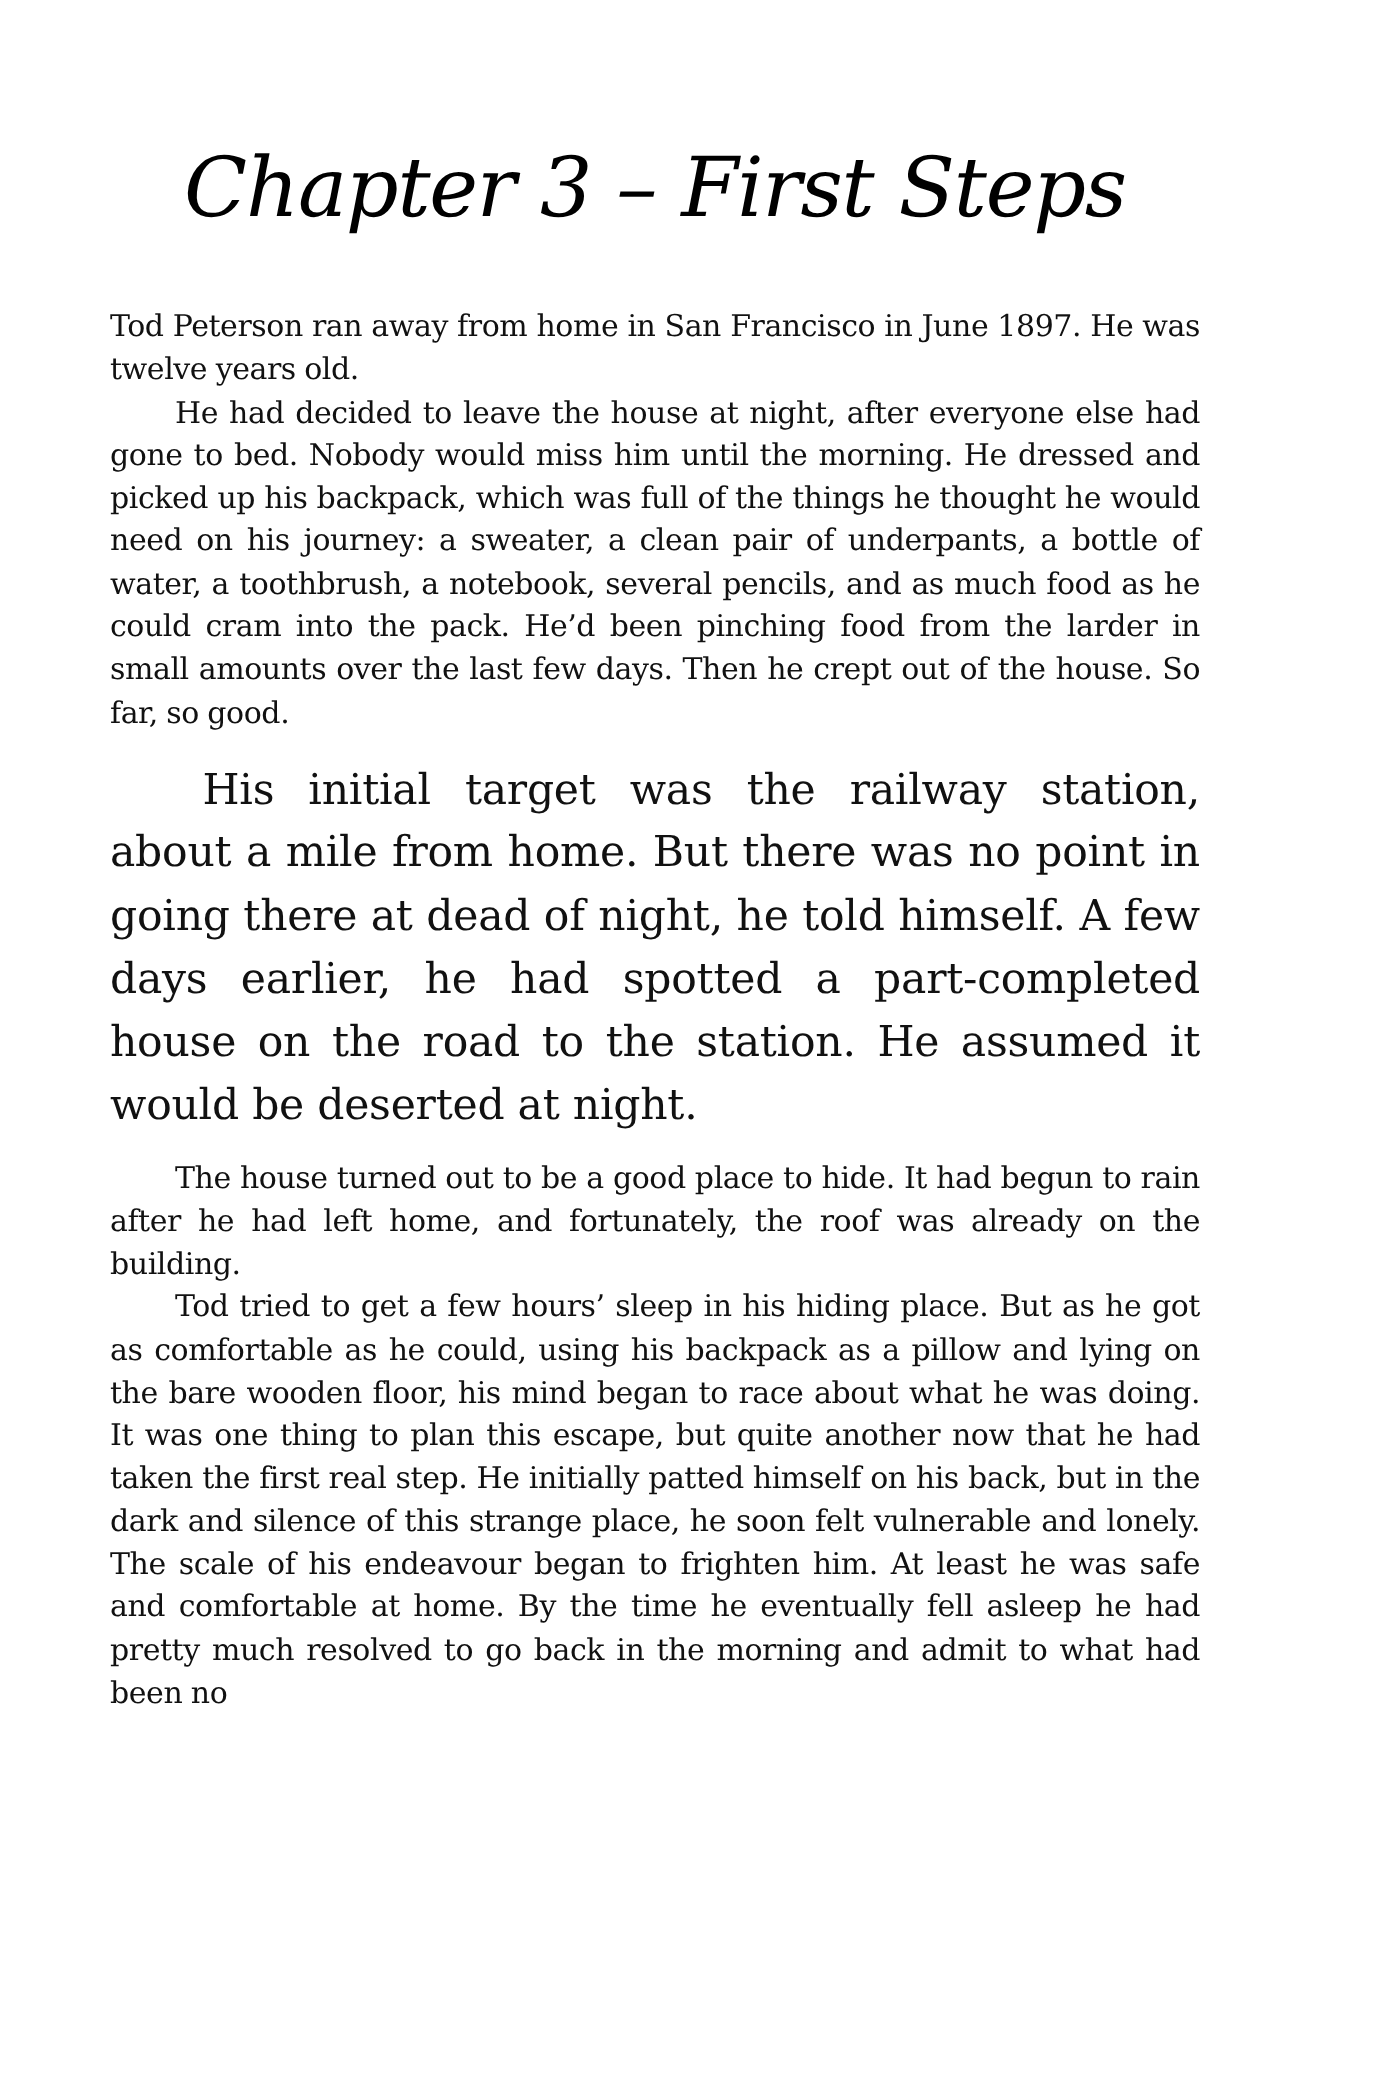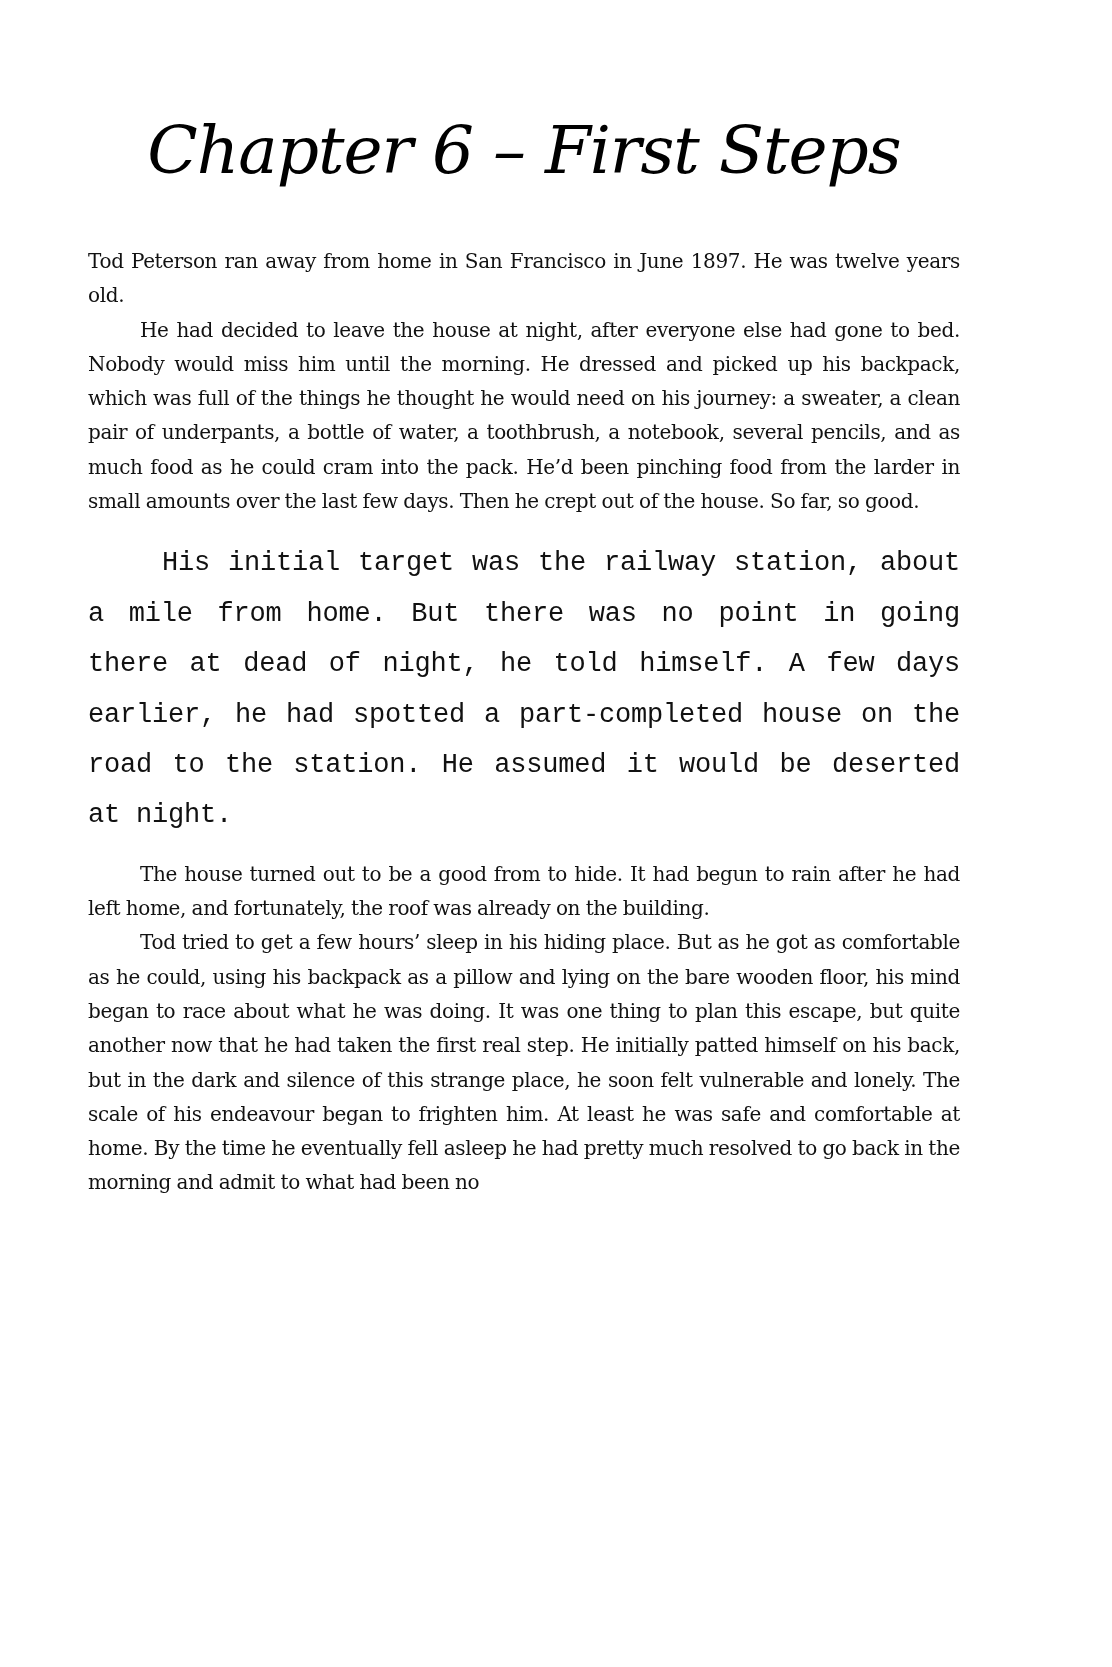--- a/index.html
+++ b/index.html
@@ -30,47 +30,46 @@
       font-weight: normal;
       font-size: 66px;
       line-height: 1;
       letter-spacing: -1px;
       height: 110px;
       color: #000;
     }
     .p {
       margin: 0;
       text-align: justify;
-      font-size: 20px;
+      font-size: 24px;
       line-height: 34.3px;
       word-spacing: -0.5px;
       letter-spacing: -0.35px;
     }
     .p.first {
       margin-top: 16px;
     }
     .p.indent {
       text-indent: 52px;
     }
     .p + .p { }
     .p.large {
-      font-size: 27px;
+      font-size: 34px;
       line-height: 50.4px;
       letter-spacing: -0.2px;
       word-spacing: 0;
       text-indent: 74px;
       margin-top: 20px;
-      font-family: Liberation Mono, monospace;
     }
     .p.after-large { margin-top: 16px; }
   </style>
 </head>
 <body>
 
 <div class="page">
-  <h1 class="chapter-title">Chapter 6 – First Steps</h1>
+  <h1 class="chapter-title">Chapter 3 – First Steps</h1>
 
   <p class="p first">Tod Peterson ran away from home in San Francisco in June 1897. He was twelve years old.</p>
   <p class="p indent">He had decided to leave the house at night, after everyone else had gone to bed. Nobody would miss him until the morning. He dressed and picked up his backpack, which was full of the things he thought he would need on his journey: a sweater, a clean pair of underpants, a bottle of water, a toothbrush, a notebook, several pencils, and as much food as he could cram into the pack. He’d been pinching food from the larder in small amounts over the last few days. Then he crept out of the house. So far, so good.</p>
   <p class="p large">His initial target was the railway station, about a mile from home. But there was no point in going there at dead of night, he told himself. A few days earlier, he had spotted a part-completed house on the road to the station. He assumed it would be deserted at night.</p>
-  <p class="p indent after-large">The house turned out to be a good from to hide. It had begun to rain after he had left home, and fortunately, the roof was already on the building.</p>
+  <p class="p indent after-large">The house turned out to be a good place to hide. It had begun to rain after he had left home, and fortunately, the roof was already on the building.</p>
   <p class="p indent">Tod tried to get a few hours’ sleep in his hiding place. But as he got as comfortable as he could, using his backpack as a pillow and lying on the bare wooden floor, his mind began to race about what he was doing. It was one thing to plan this escape, but quite another now that he had taken the first real step. He initially patted himself on his back, but in the dark and silence of this strange place, he soon felt vulnerable and lonely. The scale of his endeavour began to frighten him. At least he was safe and comfortable at home. By the time he eventually fell asleep he had pretty much resolved to go back in the morning and admit to what had been no</p>
 </div>
 
 </body></html>

